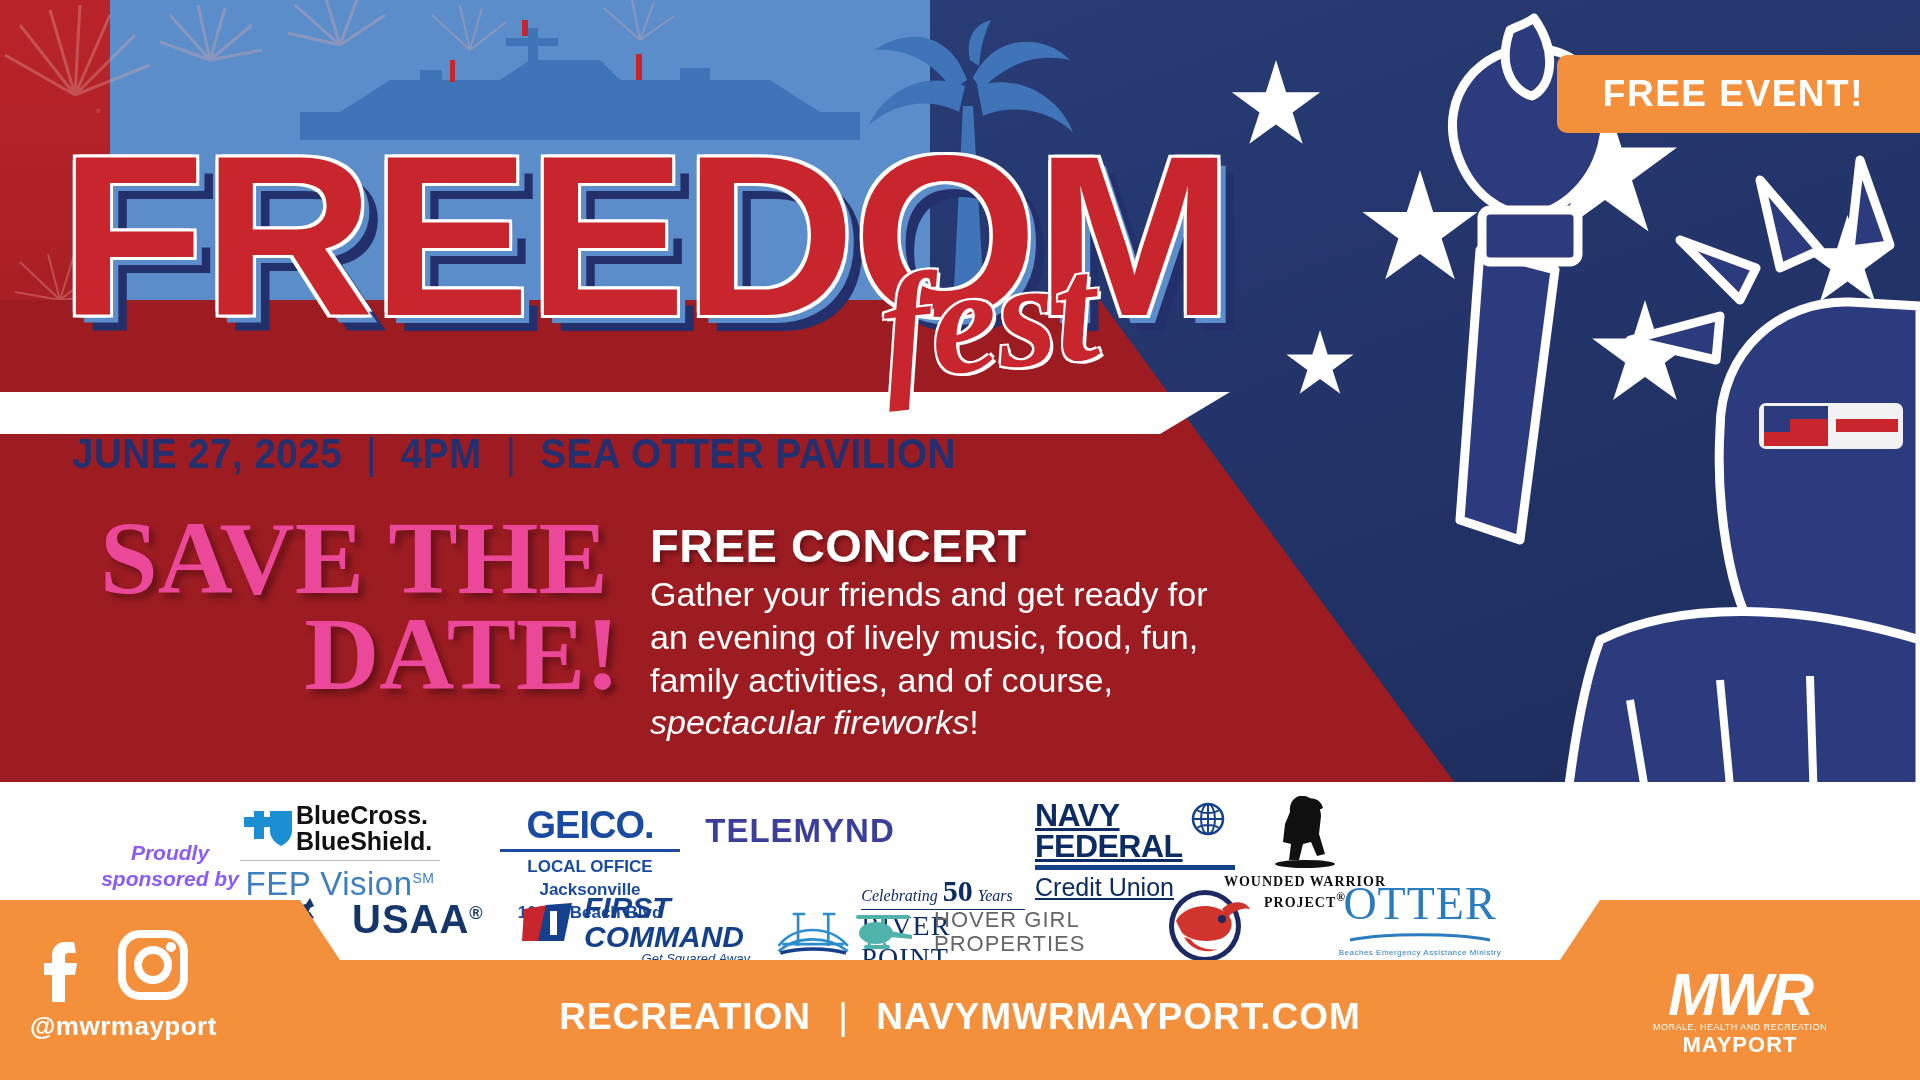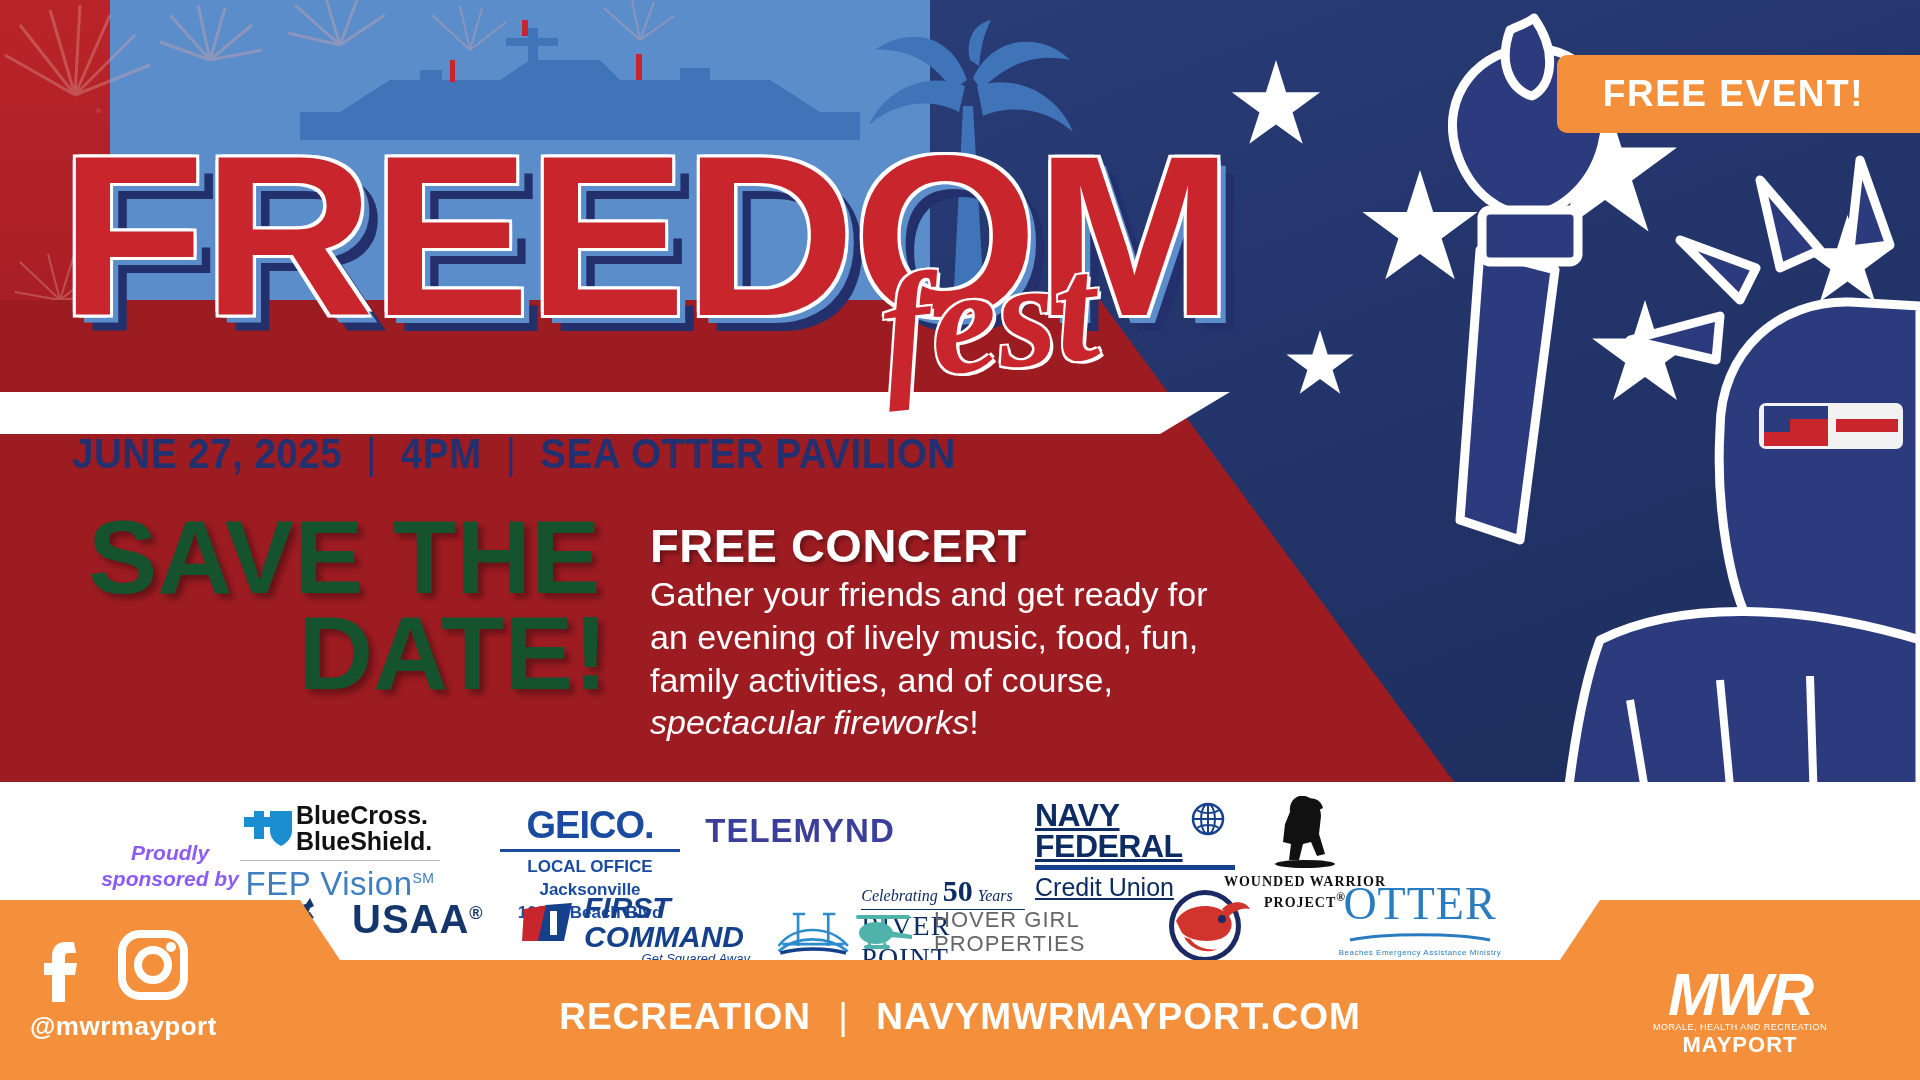--- a/index.html
+++ b/index.html
@@ -101,24 +101,24 @@
     position:absolute; left:72px; top:430px;
     font-size:42px; font-weight:bold; color:#233070;
     letter-spacing:.5px; white-space:nowrap;
     font-family:"Liberation Sans", sans-serif;
     transform:scaleX(.92); transform-origin:left center;
   }
   .dateline .sep { color:#233070; padding:0 14px; font-weight:normal; }
 
   
   .save {
-    position:absolute; left:88px; top:510px; width:520px;
-    color:#14532d; font-weight:bold; font-size:104px; line-height:.92;
+    position:absolute; left:100px; top:510px; width:520px;
+    color:#ec4899; font-weight:bold; font-size:104px; line-height:.92;
     text-shadow:5px 5px 6px rgba(0,0,0,.35);
-    font-family:Liberation Sans, sans-serif;
+    font-family:Liberation Serif, serif;
   }
   .save .l1 { display:block; }
   .save .l2 { display:block; text-align:right; }
 
   
   .concert { position:absolute; left:650px; top:518px; width:580px; color:#fff; }
   .concert h2 {
     font-size:47px; font-weight:bold; letter-spacing:.5px; margin-bottom:0;
     text-shadow:3px 3px 4px rgba(0,0,0,.35);
   }

